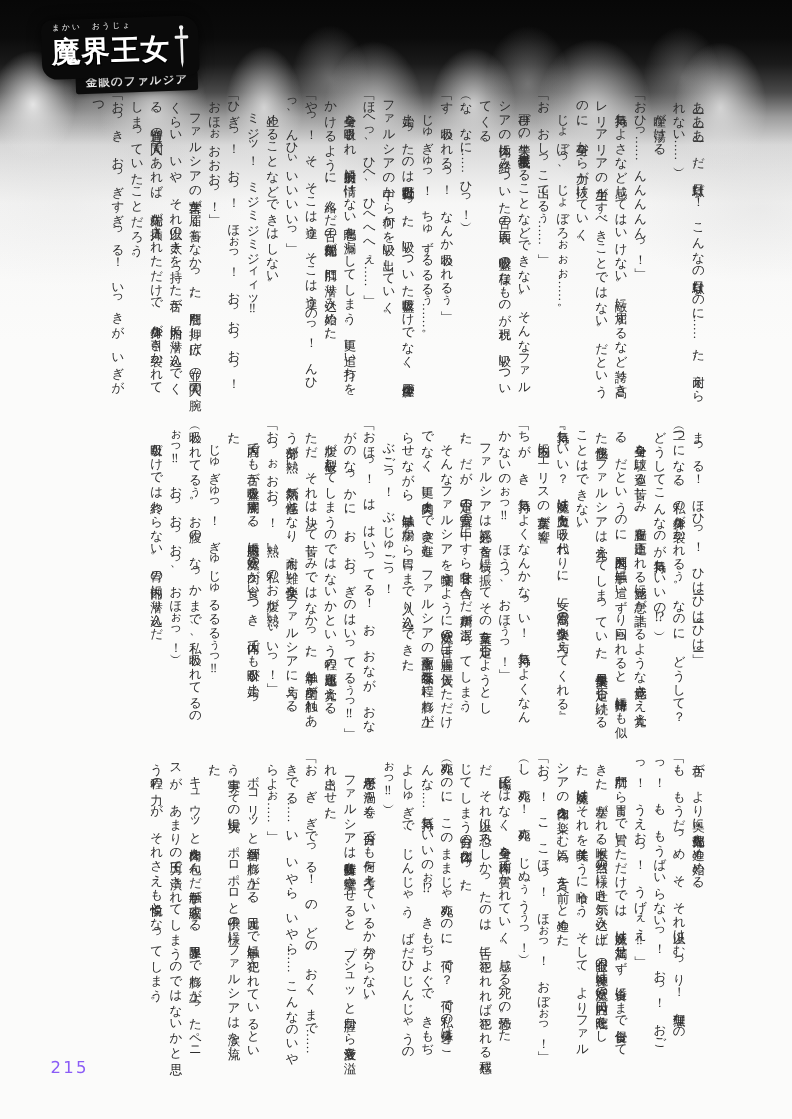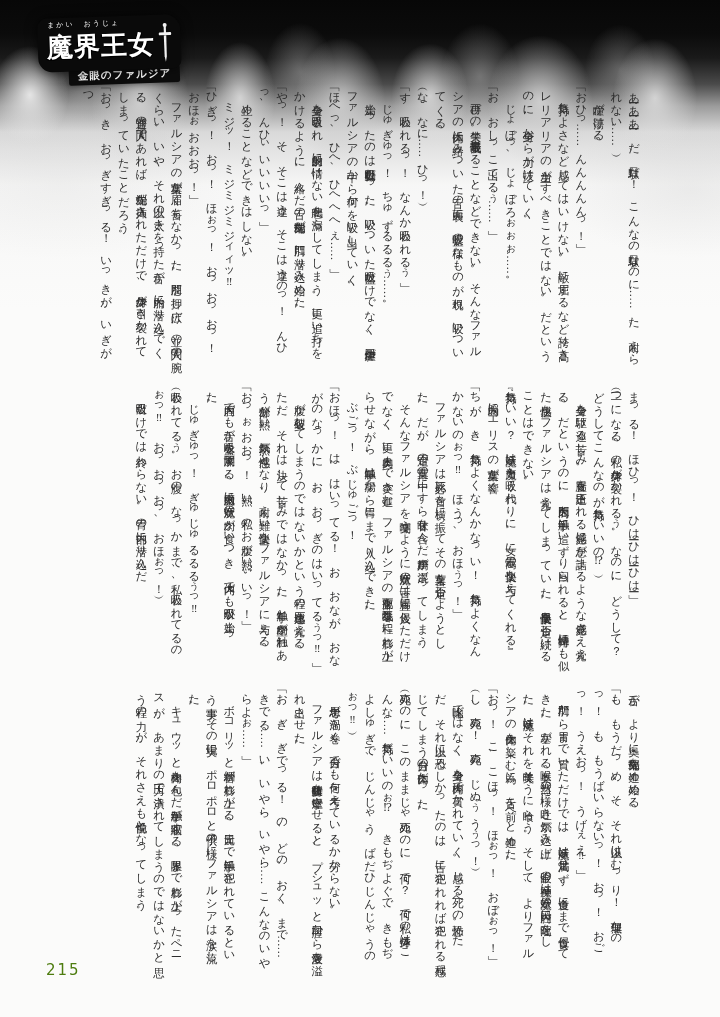--- a/index.html
+++ b/index.html
@@ -61,21 +61,21 @@
     letter-spacing:0;
   }
   .band-1{top:84px;}
   .band-2{top:384px;}
   .band-3{top:686px;}
   .band p{margin:0;padding:0;}
 
   .pagenum{
     position:absolute;left:46px;top:961px;
     font-family:"DejaVu Sans","Liberation Sans",sans-serif;
-    font-size:15px;letter-spacing:2px;color:#4d7c0f;z-index:2;
+    font-size:15px;letter-spacing:2px;color:#8b5cf6;z-index:2;
   }
 </style>
 </head>
 <body>
 
 <div class="page">
 
   <div class="smoke"></div>
 
   <div class="logo">

